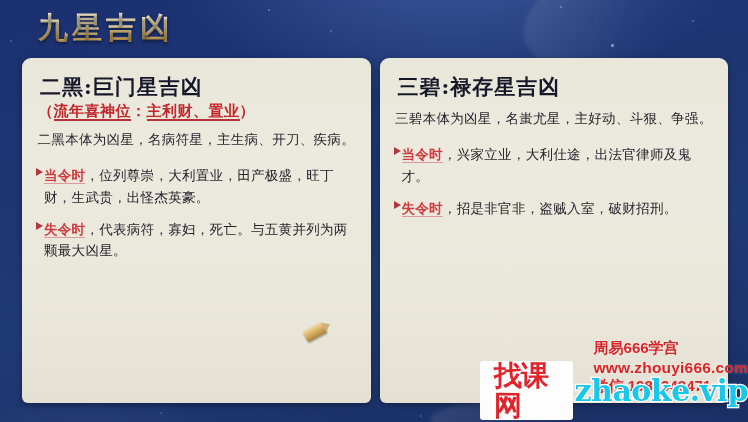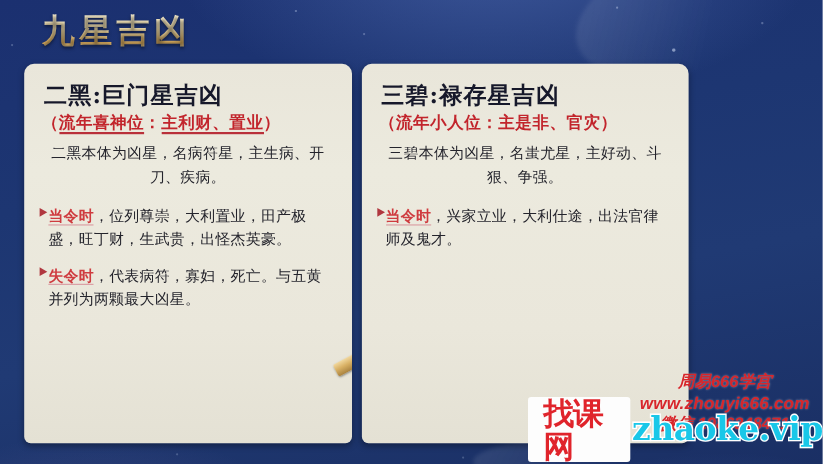--- a/index.html
+++ b/index.html
@@ -30,21 +30,21 @@
     position:absolute;left:38px;top:8px;
     font-family:"DejaVu Serif","Liberation Serif",serif;
     font-weight:700;font-size:30px;letter-spacing:4px;
     background:linear-gradient(180deg,#fdf6df 0%,#f3e0ad 45%,#d8ab5c 75%,#f6e9c8 100%);
     -webkit-background-clip:text;background-clip:text;color:transparent;
     text-shadow:0 2px 3px rgba(0,0,0,.45);
     white-space:nowrap;
   }
 
   
-  .cards{position:absolute;left:22px;top:58px;width:604px;height:345px;display:flex;gap:9px;}
+  .cards{position:absolute;left:22px;top:58px;width:706px;height:345px;display:flex;gap:9px;}
   .card{
     position:relative;flex:1 1 0;
     border-radius:9px 9px 6px 6px;
     background:linear-gradient(180deg,#e9e6da 0%,#eceade 28%,#eae7db 70%,#e4e1d4 100%);
     box-shadow:0 2px 6px rgba(0,0,0,.35);
     padding:12px 14px 10px 14px;
     box-sizing:border-box;
     overflow:hidden;
   }
   .card-title{
@@ -84,25 +84,24 @@
     border-radius:2px;box-shadow:0 1px 2px rgba(0,0,0,.4);
   }
   .pen:after{
     content:"";position:absolute;right:-6px;top:1px;
     border-top:5px solid transparent;border-bottom:5px solid transparent;
     border-left:7px solid #cbb07a;
   }
 
   
   .wm{
-    position:absolute;right:12px;bottom:26px;text-align:center;
+    position:absolute;right:0;bottom:26px;
     color:#d7262b;font-weight:700;line-height:1.25;
     text-shadow:0 0 2px rgba(255,255,255,.45);
     pointer-events:none;
-    font-style:italic;
   }
   .wm .l1{font-size:15px;}
   .wm .l2{font-size:15.5px;letter-spacing:.2px;}
   .wm .l3{font-size:15px;}
 
   .logo{
     position:absolute;left:480px;bottom:2px;display:flex;align-items:center;
     pointer-events:none;
   }
   .logo .cn{
@@ -157,27 +156,30 @@
           <span class="bullet"></span>
           <div class="blk-body"><span class="kw">失令时</span><span>，代表病符，寡妇，死亡。与五黄并列为两颗最大凶星。</span></div>
         </div>
       </div>
 
       <div class="pen"></div>
     </div>
 
     <div class="card">
       <div class="card-title">三碧:禄存星吉凶</div>
-      <div class="card-sub"><span>（</span><span>流年小人位</span><span>：</span><span>主是非、官灾</span><span>）</span></div>
       <div class="card-desc">三碧本体为凶星，名蚩尤星，主好动、斗狠、争强。</div>
 
       <div class="blocks">
         <div class="blk">
           <span class="bullet"></span>
           <div class="blk-body"><span class="kw">当令时</span><span>，兴家立业，大利仕途，出法官律师及鬼才。</span></div>
+        </div>
+        <div class="blk">
+          <span class="bullet"></span>
+          <div class="blk-body"><span class="kw">失令时</span><span>，招是非官非，盗贼入室，破财招刑。</span></div>
         </div>
       </div>
     </div>
 
   </div>
 
   <div class="wm">
     <div class="l1">周易666学宫</div>
     <div class="l2">www.zhouyi666.com</div>
     <div class="l3">微信 1986348471</div>

